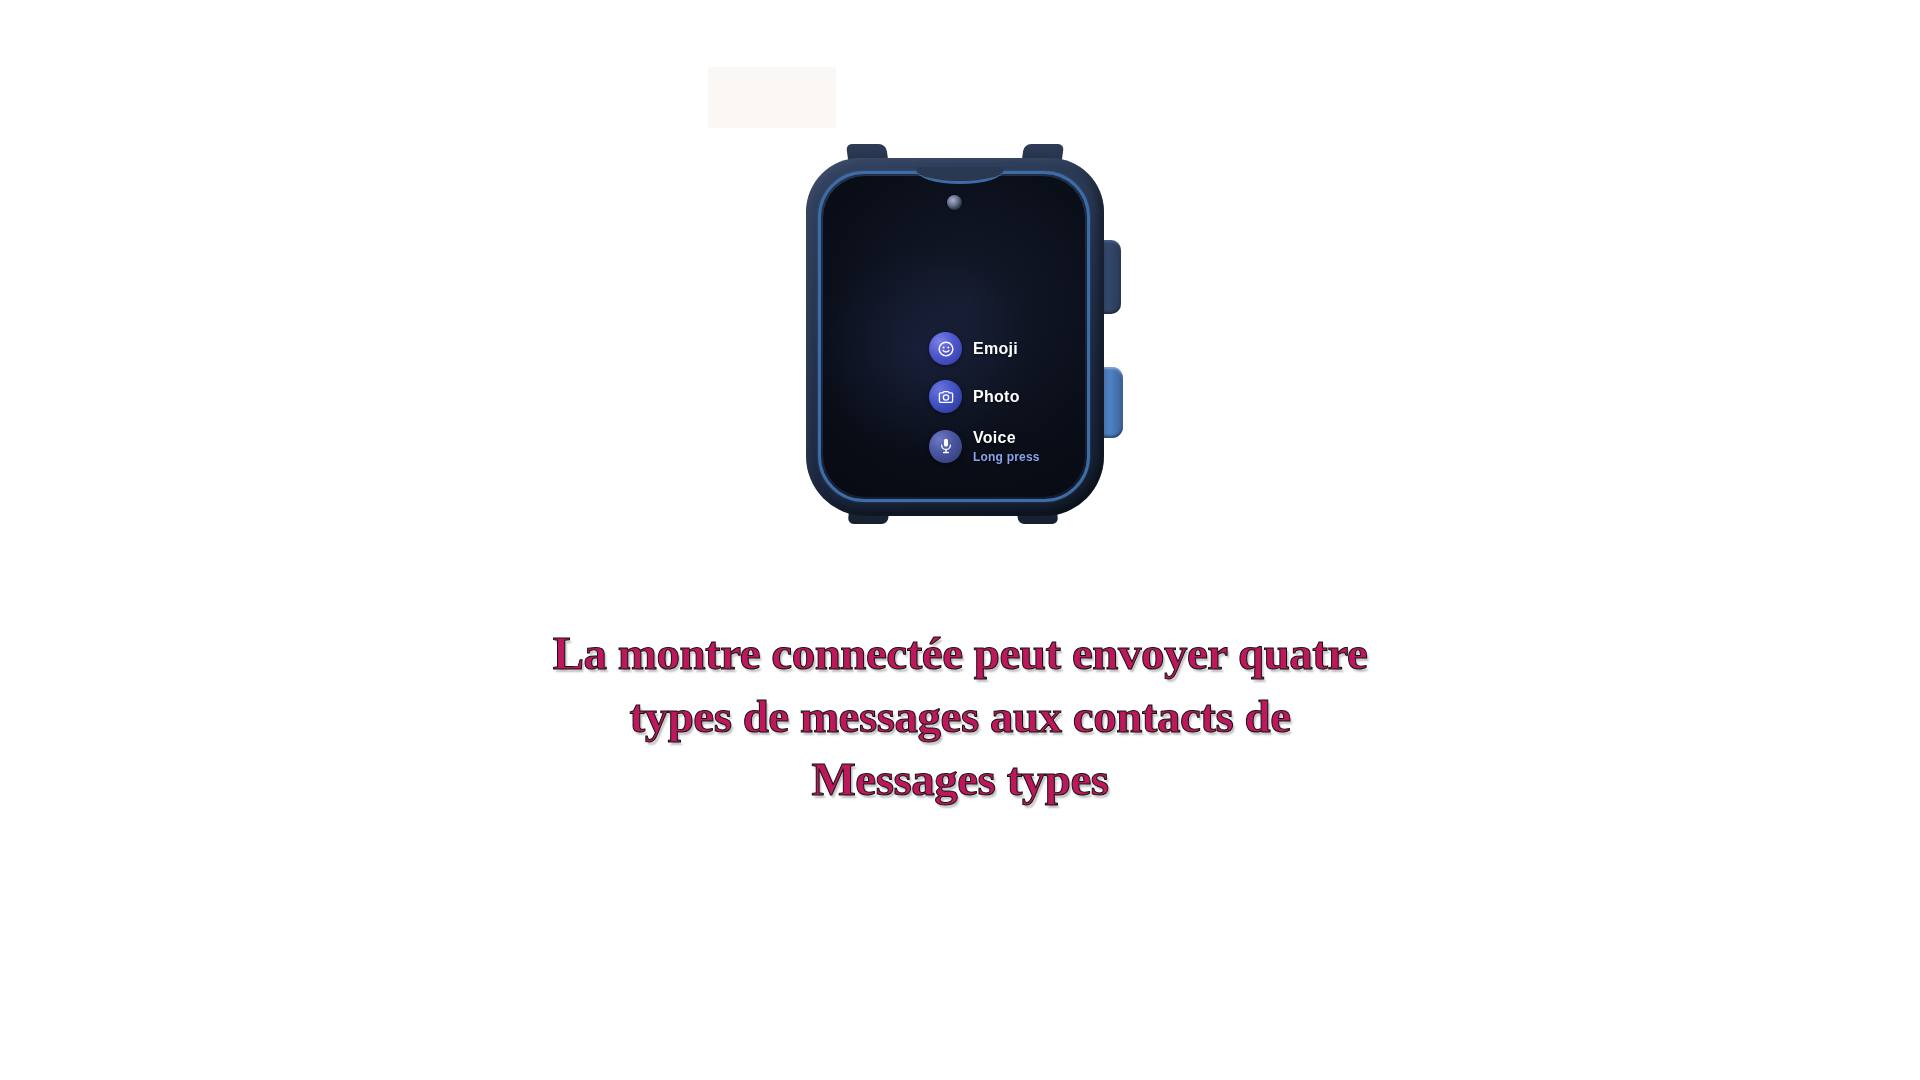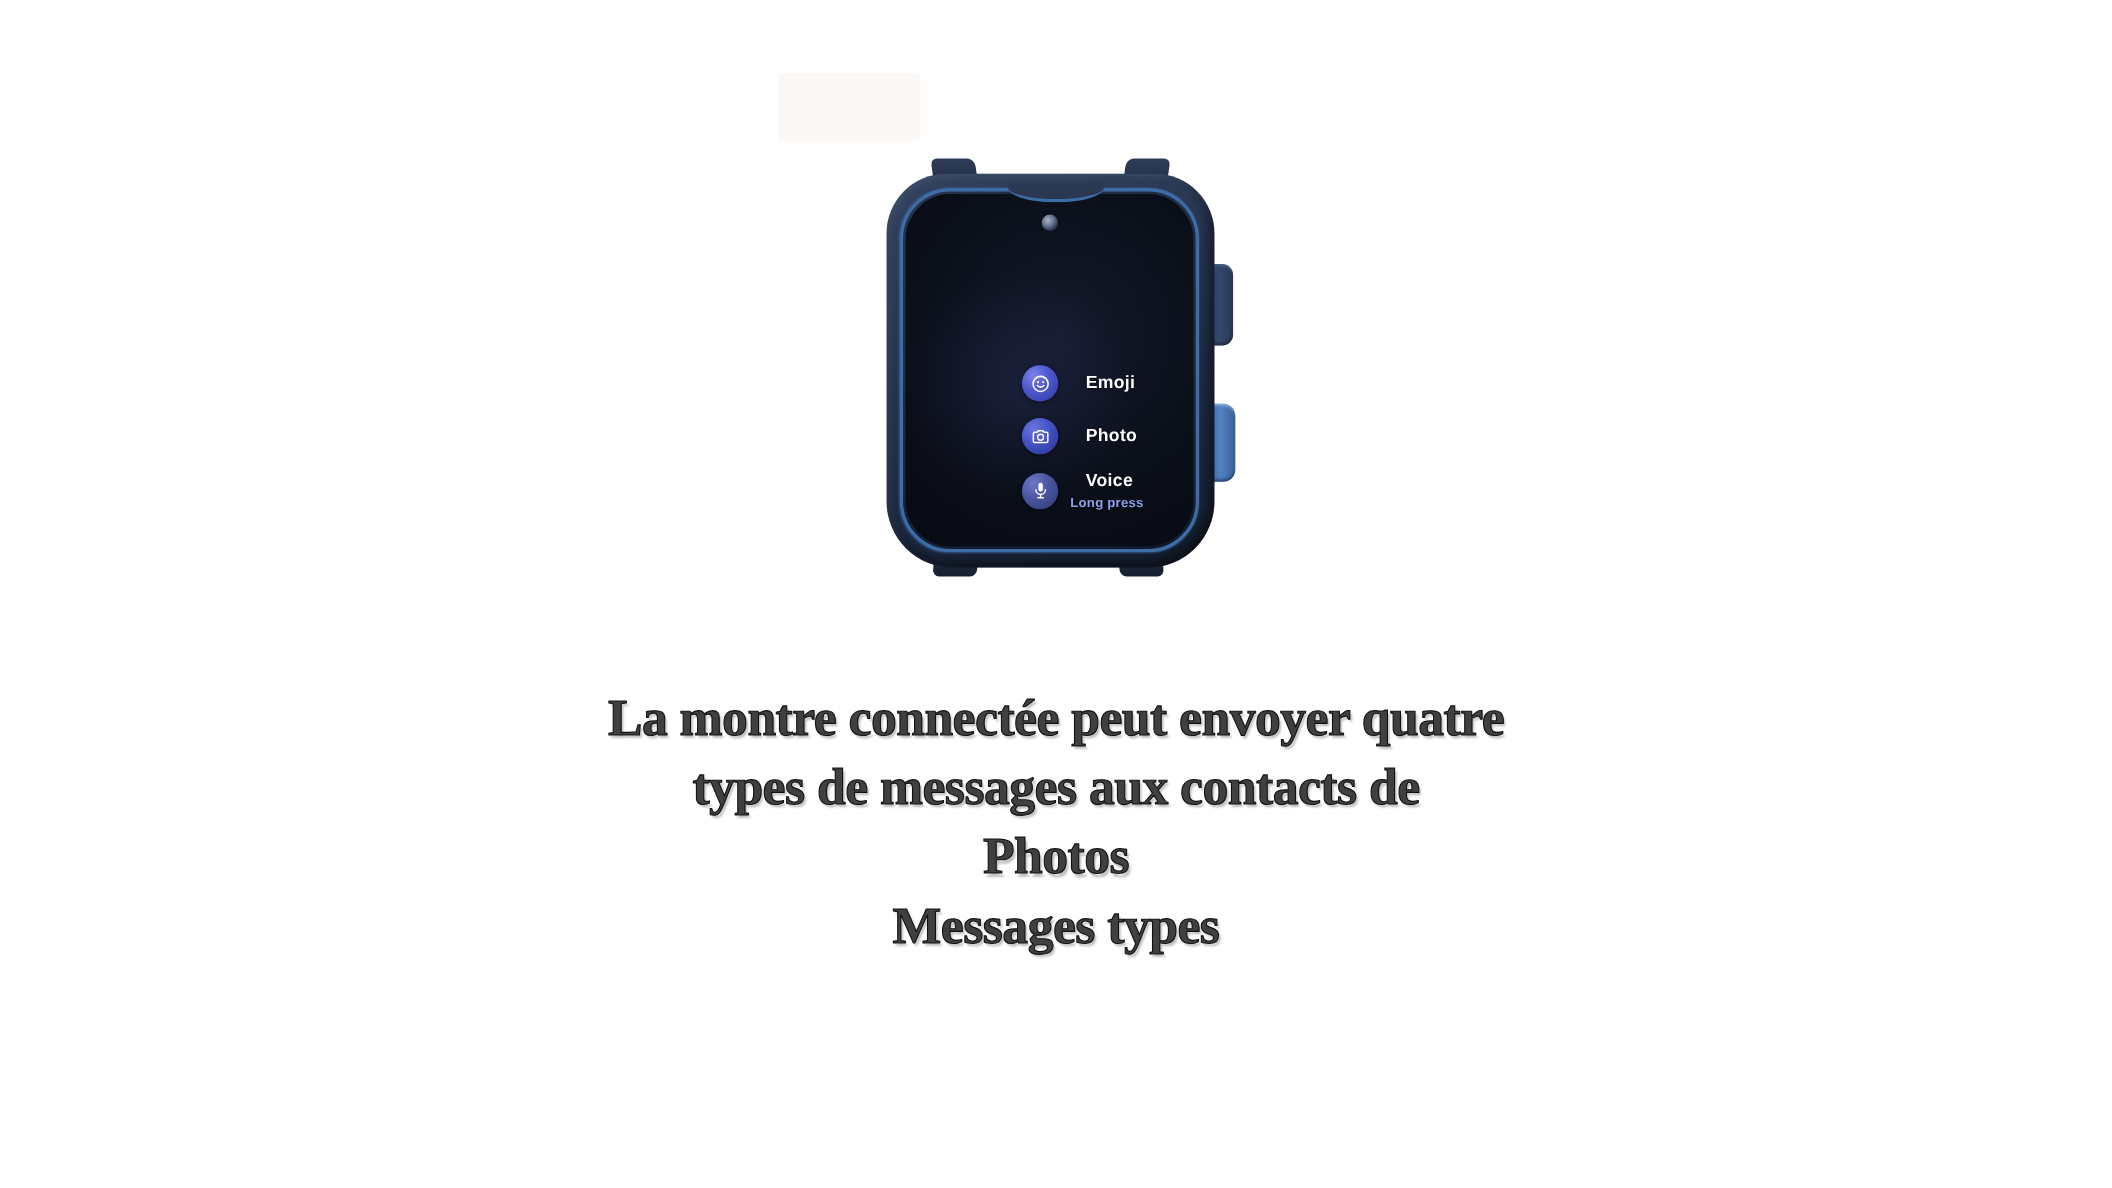--- a/index.html
+++ b/index.html
@@ -77,32 +77,32 @@
     width:33px; height:33px; border-radius:50%;
     display:flex; align-items:center; justify-content:center; flex:0 0 auto;
     box-shadow:0 1px 4px rgba(0,0,0,.5);
   }
   .c1{ background:radial-gradient(circle at 32% 28%, #7b82ea 0%, #5058cf 42%, #2e3aa6 100%); }
   .c2{ background:radial-gradient(circle at 32% 28%, #6a74e0 0%, #4353c4 45%, #27338f 100%); }
   .c3{ background:radial-gradient(circle at 32% 28%, #6d78c8 0%, #49549e 45%, #2e3a74 100%); }
   .mcircle svg{ width:20px; height:20px; display:block; }
   .mlabel{
     font-weight:700; font-size:16px; line-height:19px; color:#ffffff;
-    letter-spacing:.3px; text-shadow:0 1px 2px rgba(0,0,0,.6);margin-left:14px;
+    letter-spacing:.3px; text-shadow:0 1px 2px rgba(0,0,0,.6);
   }
   .mtext{ display:flex; flex-direction:column; }
   .msub{
     font-weight:700; font-size:12px; line-height:14px; color:#8ba3ea;
     letter-spacing:.2px; margin-top:3px; text-shadow:0 1px 2px rgba(0,0,0,.6);
   }
 
   
   .caption{
     position:absolute; left:0; top:622px; width:100%; text-align:center;
-    font-family:"Liberation Serif", serif; font-weight:700; color:#404040;
+    font-family:"Liberation Serif", serif; font-weight:700; color:#be185d;
   }
   .caption .line{
     font-size:47px; line-height:63px; letter-spacing:-.5px;
     -webkit-text-stroke:1px #101010;
     text-shadow:2px 3px 2px rgba(115,115,115,.45);
   }
 </style>
 </head>
 <body>
 
@@ -163,17 +163,16 @@
       </div>
     </div>
 
     <div class="notch"></div>
     <div class="camera"></div>
   </div>
 
   <div class="caption">
     <div class="line">La montre connectée peut envoyer quatre</div>
     <div class="line">types de messages aux contacts de</div>
-    <div class="line">Photos</div>
     <div class="line">Messages types</div>
   </div>
 
 </div>
 
 </body></html>

